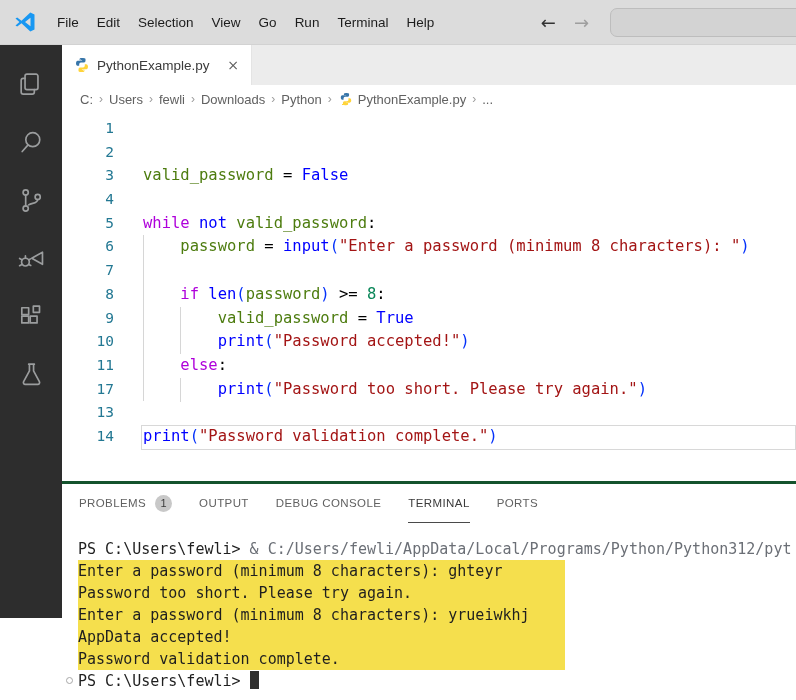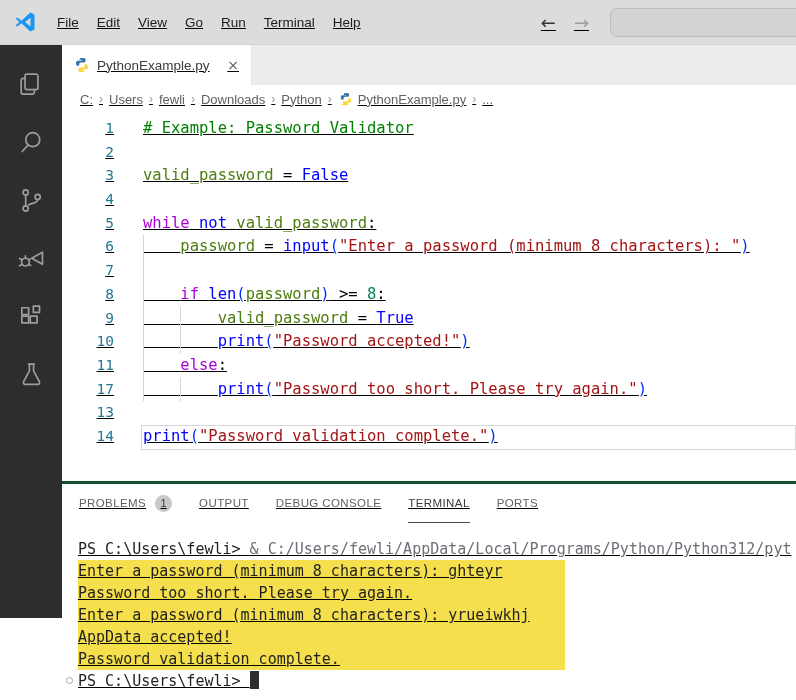--- a/index.html
+++ b/index.html
@@ -1,18 +1,18 @@
 <!DOCTYPE html>
 <html><head>
 <meta charset="utf-8">
 <style>
   * { margin:0; padding:0; box-sizing:border-box; }
   body { background:#888; }
   .app { position:relative; width:796px; height:700px; background:#fff; overflow:hidden;
-         font-family:"Liberation Sans", sans-serif;text-decoration:underline; -webkit-font-smoothing:antialiased; }
+         font-family:"Liberation Sans", sans-serif; -webkit-font-smoothing:antialiased; }
 
   
   .titlebar { height:45px; background:#dcdcdc; border-bottom:1px solid #d2d2d2;
               display:flex; align-items:center; }
   .vscode-logo { width:24px; height:24px; margin:0 11px 0 13px; flex:none; }
   .menu-bar { display:flex; align-items:center; height:100%; }
   .menu-item { padding:0 9px; font-size:13.5px; color:#1c1c1c; height:100%;
                display:flex; align-items:center; cursor:default; }
   .nav-arrows { margin-left:auto; display:flex; align-items:center;
                 font-family:"DejaVu Sans", sans-serif; }
@@ -100,20 +100,21 @@
 
 <div class="app">
 
   <div class="titlebar">
     <svg class="vscode-logo" viewBox="0 0 24 24">
       <path fill="#1897F2" d="M17.3 2.6 8.5 10.8 4.2 7.5l-1.7.9 3.9 3.6-3.9 3.6 1.7.9 4.3-3.3 8.8 8.2 4.2-2V4.6zm.2 5.1v8.6L12 12z"></path>
     </svg>
     <div class="menu-bar">
         <span class="menu-item">File</span>
         <span class="menu-item">Edit</span>
+        <span class="menu-item">Selection</span>
         <span class="menu-item">View</span>
         <span class="menu-item">Go</span>
         <span class="menu-item">Run</span>
         <span class="menu-item">Terminal</span>
         <span class="menu-item">Help</span>
       </div>
     <div class="nav-arrows">
       <span class="arrow back">←</span>
       <span class="arrow fwd">→</span>
       <div class="search-box"></div>
@@ -197,21 +198,21 @@
         <span class="crumb">PythonExample.py</span>
         <span class="crumb-sep">›</span>
         <span class="crumb">...</span>
       </div>
 
       <div class="editor" id="editor">
         <div class="indent-guide guide-l1"></div>
         <div class="indent-guide guide-l2a"></div>
         <div class="indent-guide guide-l2b"></div>
         <div class="current-line-box"></div>
-      <div class="code-line"><span class="gutter-num">1</span><span class="code-text"><span class="tk-comment"># Example: Password Validator</span></span></div>
+      <div class="code-line"><span class="gutter-num">1</span></div>
           <div class="code-line"><span class="gutter-num">2</span><span class="code-text"></span></div>
           <div class="code-line"><span class="gutter-num">3</span><span class="code-text"><span class="tk-var">valid_password</span><span class="tk-op"> = </span><span class="tk-kwb">False</span></span></div>
           <div class="code-line"><span class="gutter-num">4</span><span class="code-text"></span></div>
           <div class="code-line"><span class="gutter-num">5</span><span class="code-text"><span class="tk-kwp">while</span><span class="tk-op"> </span><span class="tk-kwb">not</span><span class="tk-op"> </span><span class="tk-var">valid_password</span><span class="tk-op">:</span></span></div>
           <div class="code-line"><span class="gutter-num">6</span><span class="code-text"><span class="tk-op">    </span><span class="tk-var">password</span><span class="tk-op"> = </span><span class="tk-fn">input</span><span class="tk-paren">(</span><span class="tk-str">"Enter a password (minimum 8 characters): "</span><span class="tk-paren">)</span></span></div>
           <div class="code-line"><span class="gutter-num">7</span><span class="code-text"></span></div>
           <div class="code-line"><span class="gutter-num">8</span><span class="code-text"><span class="tk-op">    </span><span class="tk-kwp">if</span><span class="tk-op"> </span><span class="tk-fn">len</span><span class="tk-paren">(</span><span class="tk-var">password</span><span class="tk-paren">)</span><span class="tk-op"> &gt;= </span><span class="tk-num">8</span><span class="tk-op">:</span></span></div>
           <div class="code-line"><span class="gutter-num">9</span><span class="code-text"><span class="tk-op">        </span><span class="tk-var">valid_password</span><span class="tk-op"> = </span><span class="tk-kwb">True</span></span></div>
           <div class="code-line"><span class="gutter-num">10</span><span class="code-text"><span class="tk-op">        </span><span class="tk-fn">print</span><span class="tk-paren">(</span><span class="tk-str">"Password accepted!"</span><span class="tk-paren">)</span></span></div>
           <div class="code-line"><span class="gutter-num">11</span><span class="code-text"><span class="tk-op">    </span><span class="tk-kwp">else</span><span class="tk-op">:</span></span></div>

